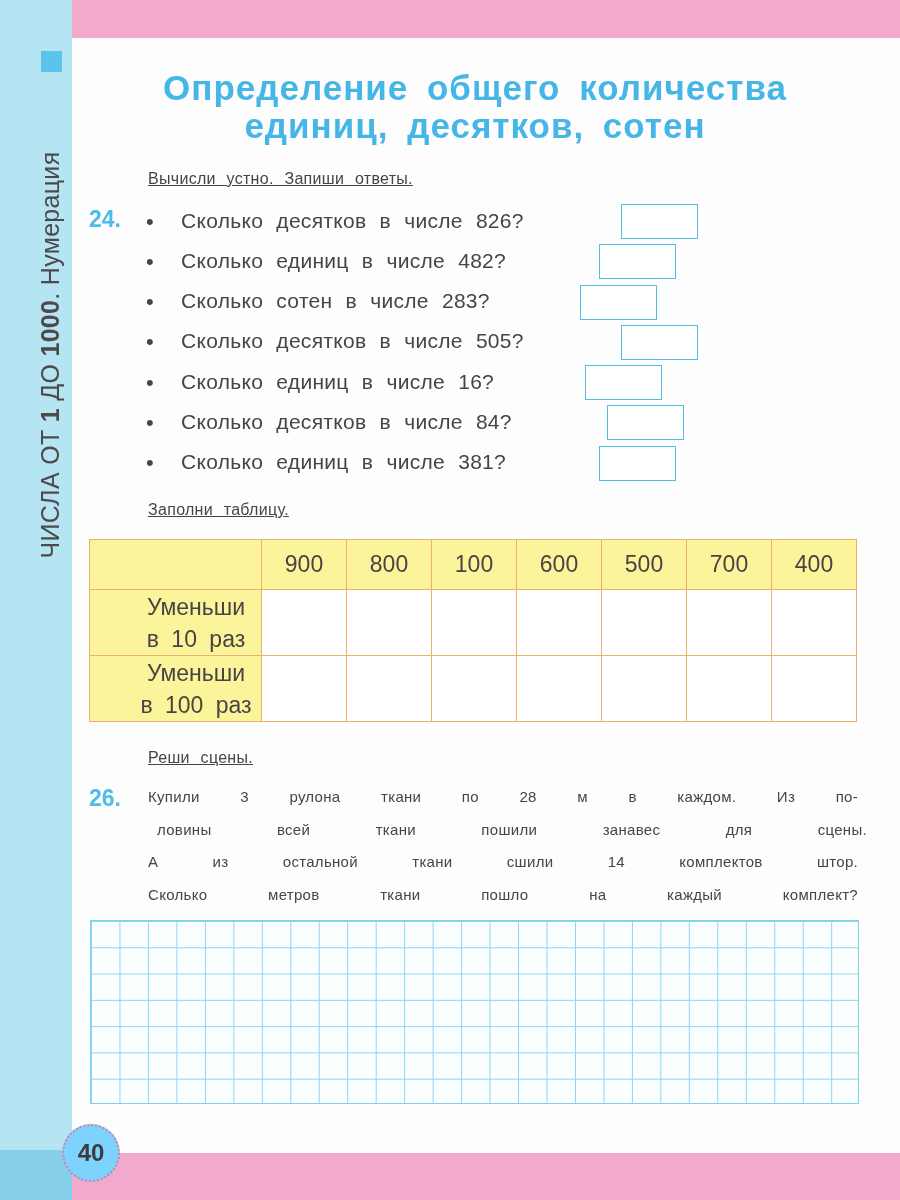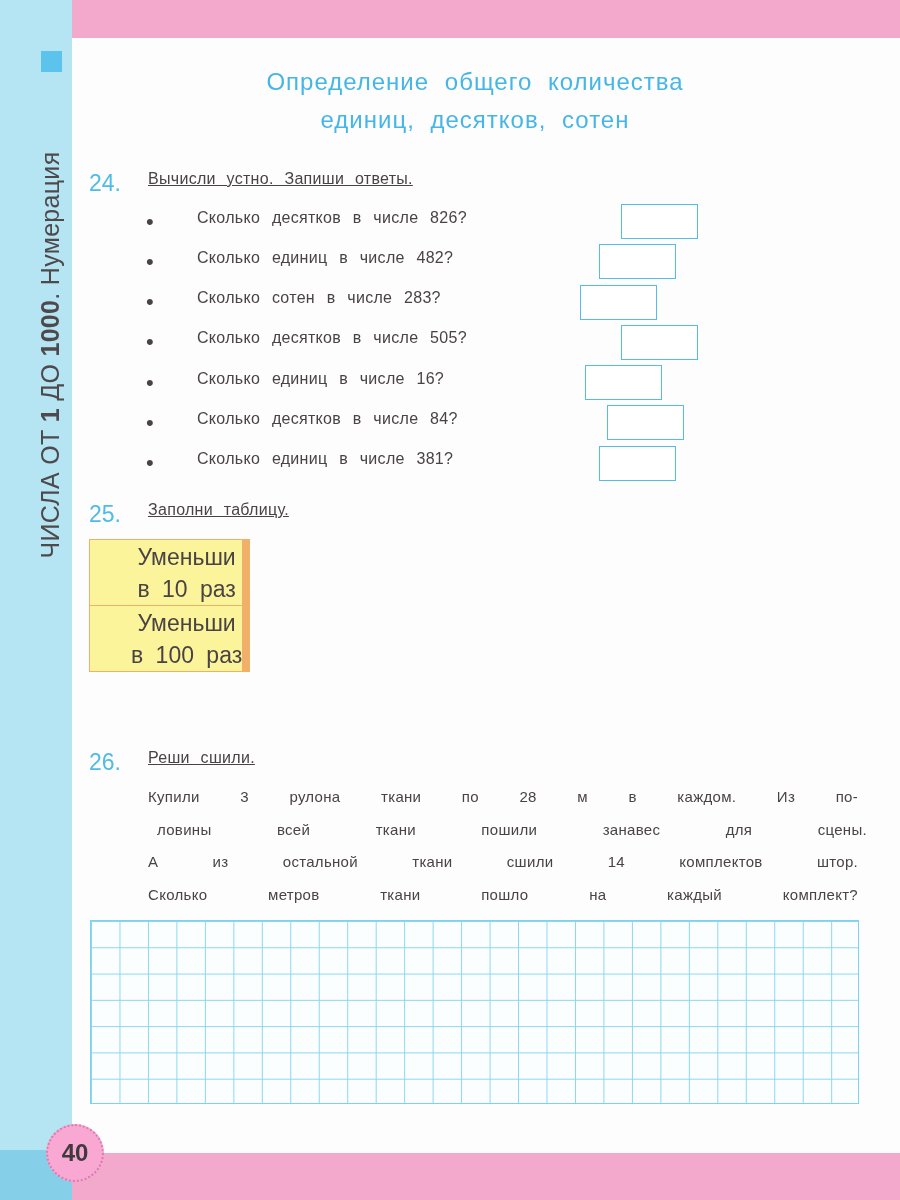--- a/index.html
+++ b/index.html
@@ -15,28 +15,28 @@
   .bottom-bar { position:absolute; left:72px; top:1153px; width:828px; height:47px; background:#f3a9cb; }
   .corner-square { position:absolute; left:41px; top:51px; width:21px; height:21px; background:#5cc4ec; }
   .vertical-title {
     position:absolute; left:50px; top:355px;
     transform: translate(-50%,-50%) rotate(-90deg);
     white-space:nowrap; font-size:25px; color:#4e4a4c; letter-spacing:0.3px;
   }
   .vertical-title b { font-weight:bold; }
   .page-title {
     position:absolute; left:90px; width:770px; text-align:center;
-    color:#46b6e6; font-weight:normal; font-size:24px; letter-spacing:1px; word-spacing:8px;
+    color:#46b6e6; font-weight:bold; font-size:35px; letter-spacing:1px; word-spacing:8px;
   }
   .t1 { top:68px; }
   .t2 { top:106px; }
-  .ex-num { position:absolute; color:#4fbbe8; font-weight:normal; font-size:23px; }
+  .ex-num { position:absolute; color:#4fbbe8; font-weight:bold; font-size:23px;margin-top:36px; }
   .ex-text { position:absolute; font-size:16px; color:#4a4345; word-spacing:6px; letter-spacing:0.3px;text-decoration:underline; }
   .bullet { position:absolute; left:146px; font-size:22px; color:#4a4345; }
-  .q-text { position:absolute; left:181px; font-size:16px; color:#4a4345; word-spacing:7px; letter-spacing:0.3px; white-space:nowrap;margin-left:16px; }
+  .q-text { position:absolute; left:181px; font-size:21px; color:#4a4345; word-spacing:7px; letter-spacing:0.3px; white-space:nowrap; }
   .answer-box {
     position:absolute; width:77px; height:35px; border:1.5px solid #53bde6; background:#fff; box-sizing:border-box;
   }
   table.fill-table {
     position:absolute; left:89px; top:539px; border-collapse:collapse;
   }
   .fill-table td {
     border:1.5px solid #f0b06a; padding:0; text-align:center; vertical-align:middle;
     font-size:23px; color:#4a4345;
   }
@@ -47,22 +47,22 @@
   .grid {
     position:absolute; left:90px; top:920px; width:769px; height:184px;
     border:1px solid #7fd2ee; box-sizing:border-box;
     background-image:
       linear-gradient(to right, #8ad6f0 1px, transparent 1px),
       linear-gradient(to bottom, #8ad6f0 1px, transparent 1px);
     background-size:28.48px 26.29px;
     background-color:#fbfeff;
   }
   .page-num {
-    position:absolute; left:46px; top:1124px; width:58px; height:58px; border-radius:50%;
-    background:#f9a8d4; border:2px dotted #d77bb0; box-sizing:border-box;
+    position:absolute; left:62px; top:1124px; width:58px; height:58px; border-radius:50%;
+    background:#7dd3fc; border:2px dotted #d77bb0; box-sizing:border-box;
     display:flex; align-items:center; justify-content:center;
     font-weight:bold; font-size:24px; color:#3f3a3c;
   }
 </style>
 </head>
 <body>
 
 <div class="sidebar"></div>
 <div class="sidebar-bottom"></div>
 <div class="top-bar"></div>
@@ -115,20 +115,30 @@
     <span class="q-text" style="top:450px;">Сколько единиц в числе 381?</span>
     <div class="answer-box" style="left:599px; top:446px;"></div>
   </div>
 </div>
 
 <div class="ex-num" style="left:89px; top:501px;">25.</div>
 <div class="ex-text" style="left:148px; top:501px;">Заполни таблицу.</div>
 
 <table class="fill-table">
   <tbody>
+      <tr style="height:50px;">
+    <td class="hdr" style="width:171px;"></td>
+    <td class="hdr" style="width:84px;">900</td>
+    <td class="hdr" style="width:84px;">800</td>
+    <td class="hdr" style="width:84px;">100</td>
+    <td class="hdr" style="width:84px;">600</td>
+    <td class="hdr" style="width:84px;">500</td>
+    <td class="hdr" style="width:84px;">700</td>
+    <td class="hdr" style="width:84px;">400</td>
+  </tr>
   <tr style="height:66px;">
     <td class="hdr">
       <div class="rowlabel">Уменьши</div>
       <div class="rowlabel">в 10 раз</div>
     </td>
     <td class="empty"></td>
     <td class="empty"></td>
     <td class="empty"></td>
     <td class="empty"></td>
     <td class="empty"></td>
@@ -145,21 +155,21 @@
     <td class="empty"></td>
     <td class="empty"></td>
     <td class="empty"></td>
     <td class="empty"></td>
     <td class="empty"></td>
   </tr>
 </tbody>
   </table>
 
 <div class="ex-num" style="left:89px; top:749px;">26.</div>
-<div class="ex-text" style="left:148px; top:749px;">Реши сшили.</div>
+<div class="ex-text" style="left:148px; top:749px;">Реши сцены.</div>
 
 <div class="problem-line" style="top:788px;">Купили 3 рулона ткани по 28 м в каждом. Из по-</div>
 <div class="problem-line" style="top:821px;margin-left:9px;">ловины всей ткани пошили занавес для сцены.</div>
 <div class="problem-line" style="top:853px;">А из остальной ткани сшили 14 комплектов штор.</div>
 <div class="problem-line" style="top:886px;">Сколько метров ткани пошло на каждый комплект?</div>
 
 <div class="grid"></div>
 
 <div class="page-num">40</div>
 

